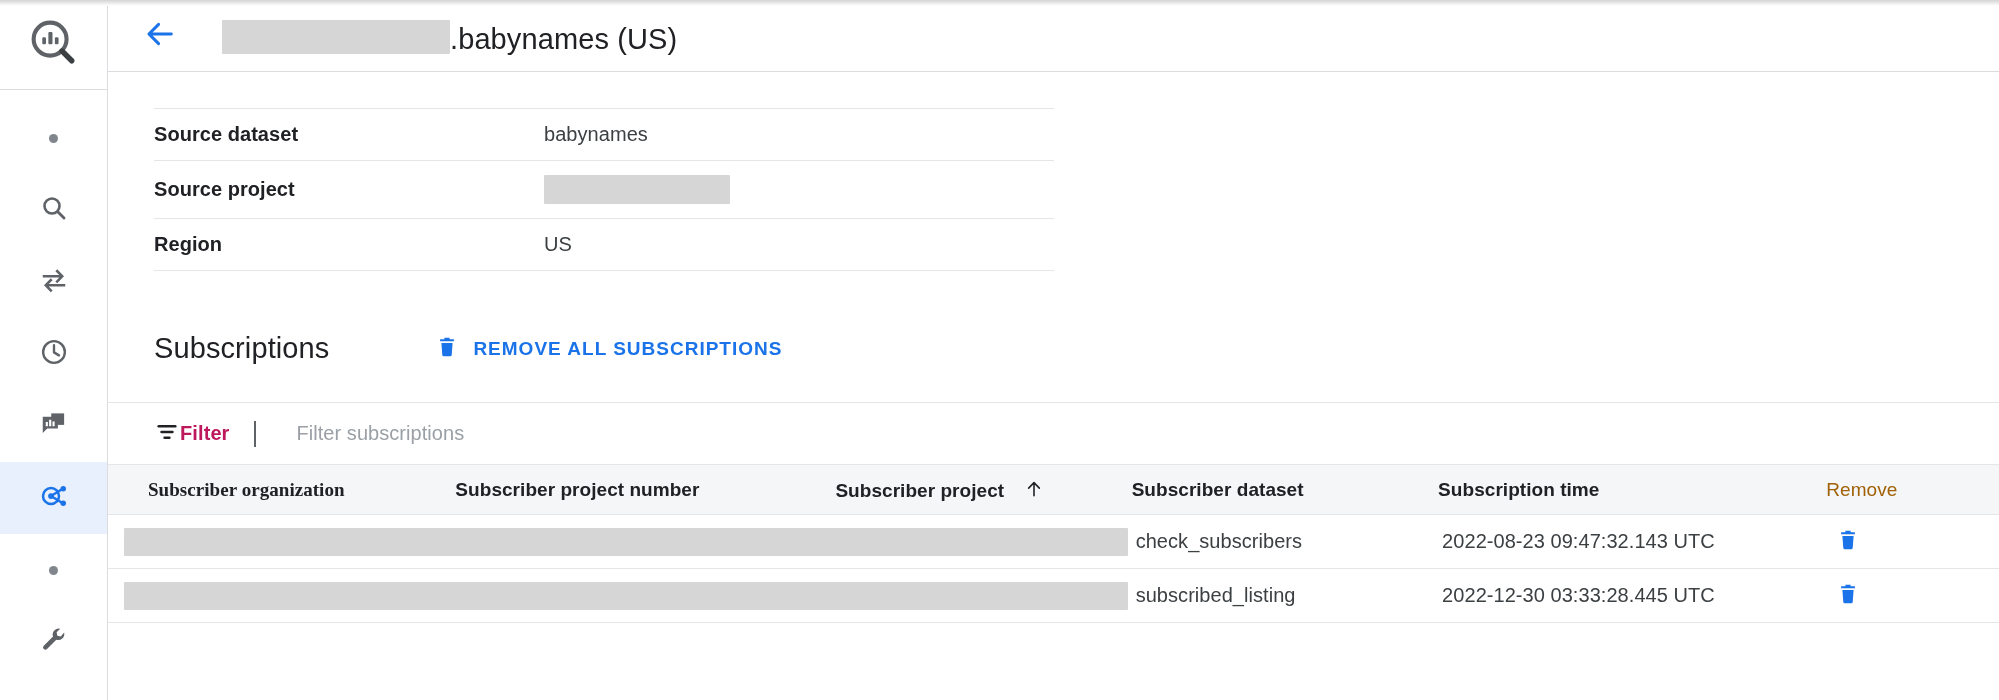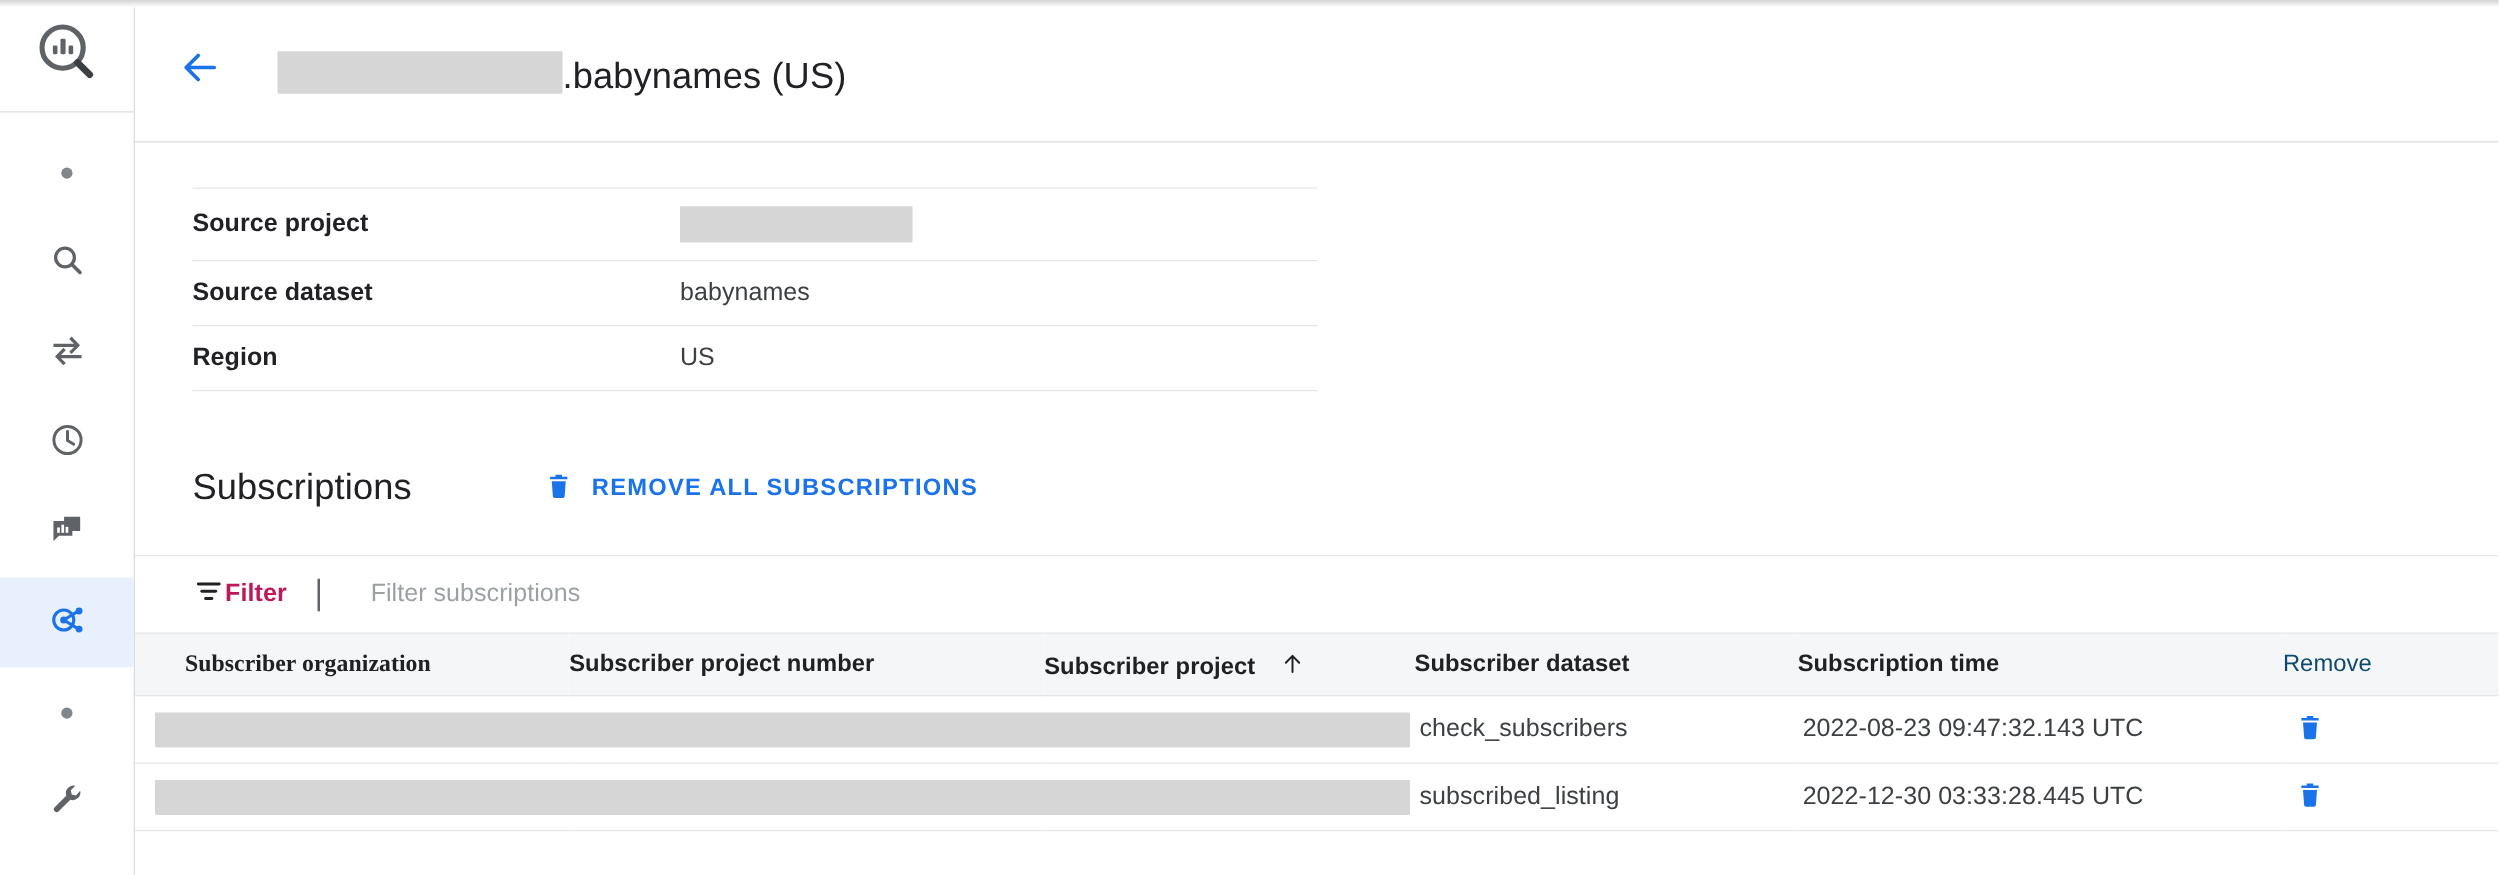--- a/index.html
+++ b/index.html
@@ -70,21 +70,21 @@
   .main {
     position: absolute;
     top: 0; left: 108px;
     width: 1891px;
     height: 700px;
     background: #ffffff;
     overflow: hidden;
   }
 
   .page-header {
-    height: 114px;
+    height: 72px;
     border-bottom: 1px solid #dadce0;
     display: flex;
     align-items: center;
     padding-left: 26px;
   }
   .back-btn {
     width: 52px; height: 52px;
     display: flex; align-items: center; justify-content: center;
     border-radius: 50%;
     cursor: pointer;
@@ -234,21 +234,21 @@
   .subs-table th {
     text-align: left;
     font-size: 19px;
     font-weight: 700;
     color: #202124;
     height: 50px;
     padding: 0;
     letter-spacing: 0.05px;
     white-space: nowrap;
   }
-  .subs-table th.dim { color: #0c4a6e; font-weight: 400; }
+  .subs-table th.dim { color: #a16207; font-weight: 400; }
   .col-org  { width: 340px; padding-left: 40px !important; font-family: Liberation Serif, serif; }
   .col-pnum { width: 372px; }
   .col-proj { width: 290px; }
   .col-ds   { width: 300px; }
   .col-time { width: 380px; }
   .col-rm   { width: 169px; }
   .sortable { cursor: pointer; }
   .sort-arrow {
     display: inline-block;
     margin-left: 14px;
@@ -392,28 +392,28 @@
         <span class="redacted title-redact"></span>
           <span>.babynames (US)</span>
       </h1>
     </header>
 
     <div class="content">
 
       <table class="detail-table">
         <tbody>
           <tr>
+            <th>Source dataset</th>
+            <td>babynames</td>
+          </tr>
+          <tr>
             <th>Source project</th>
             <td>
               <span class="redacted project-redact"></span>
             </td>
-          </tr>
-          <tr>
-            <th>Source dataset</th>
-            <td>babynames</td>
           </tr>
           <tr>
             <th>Region</th>
             <td>US</td>
           </tr>
         </tbody>
       </table>
 
       <div class="subs-head">
         <h2 class="subs-title">Subscriptions</h2>

